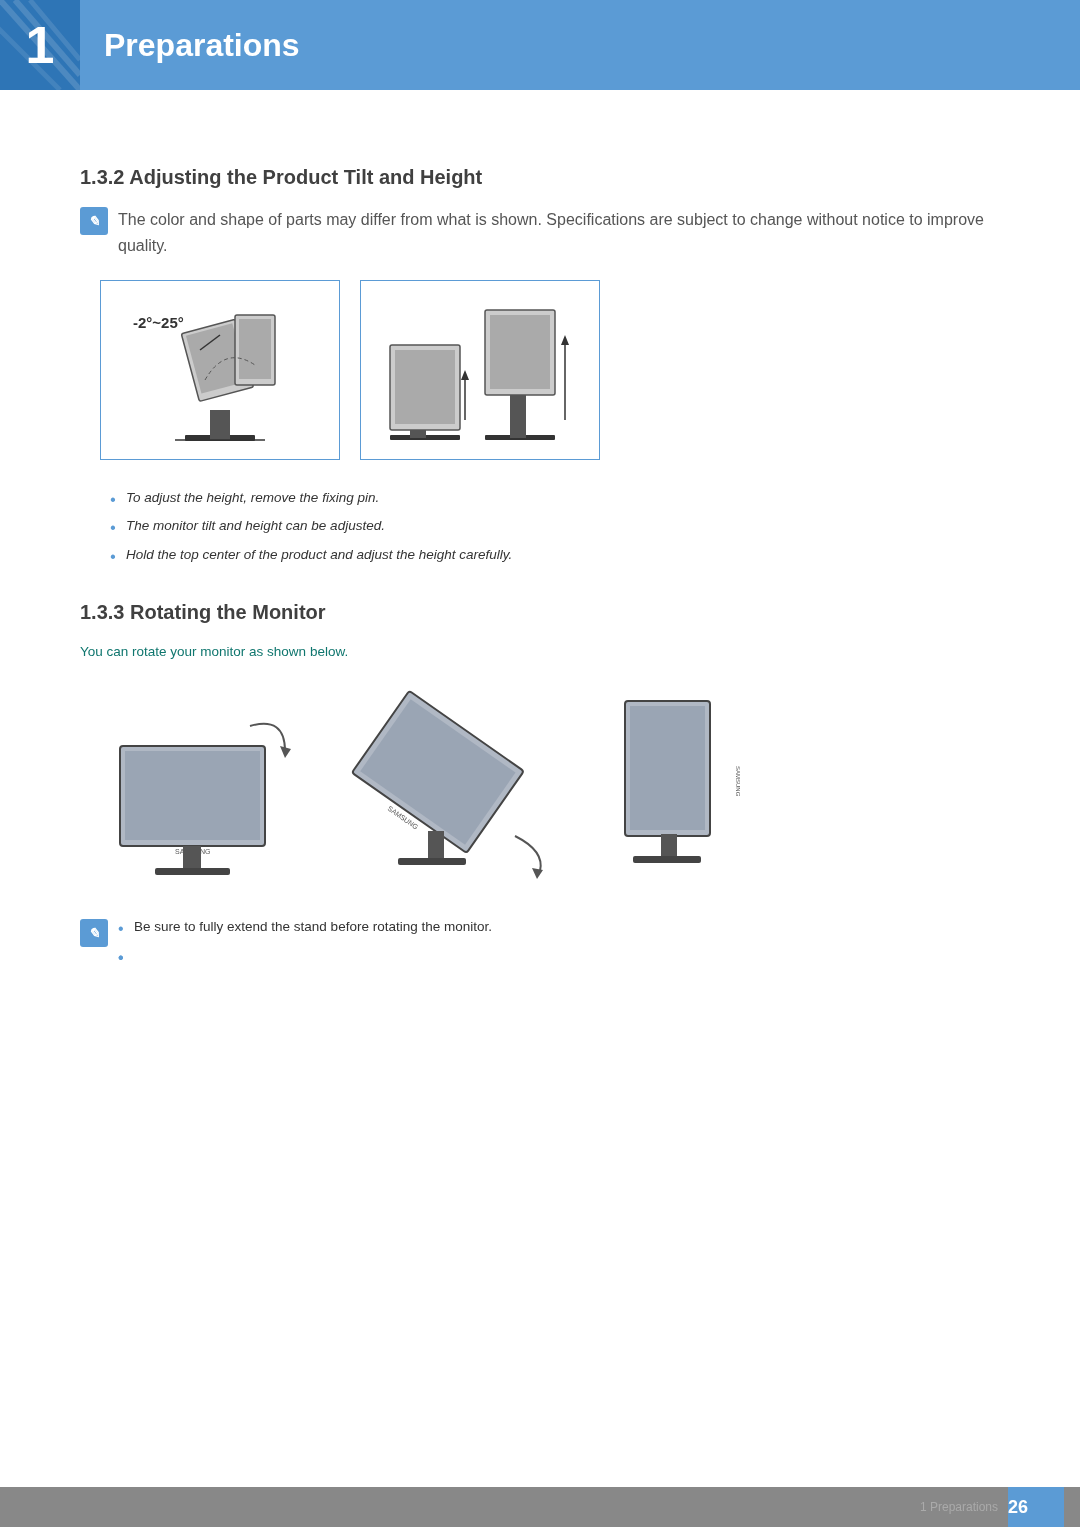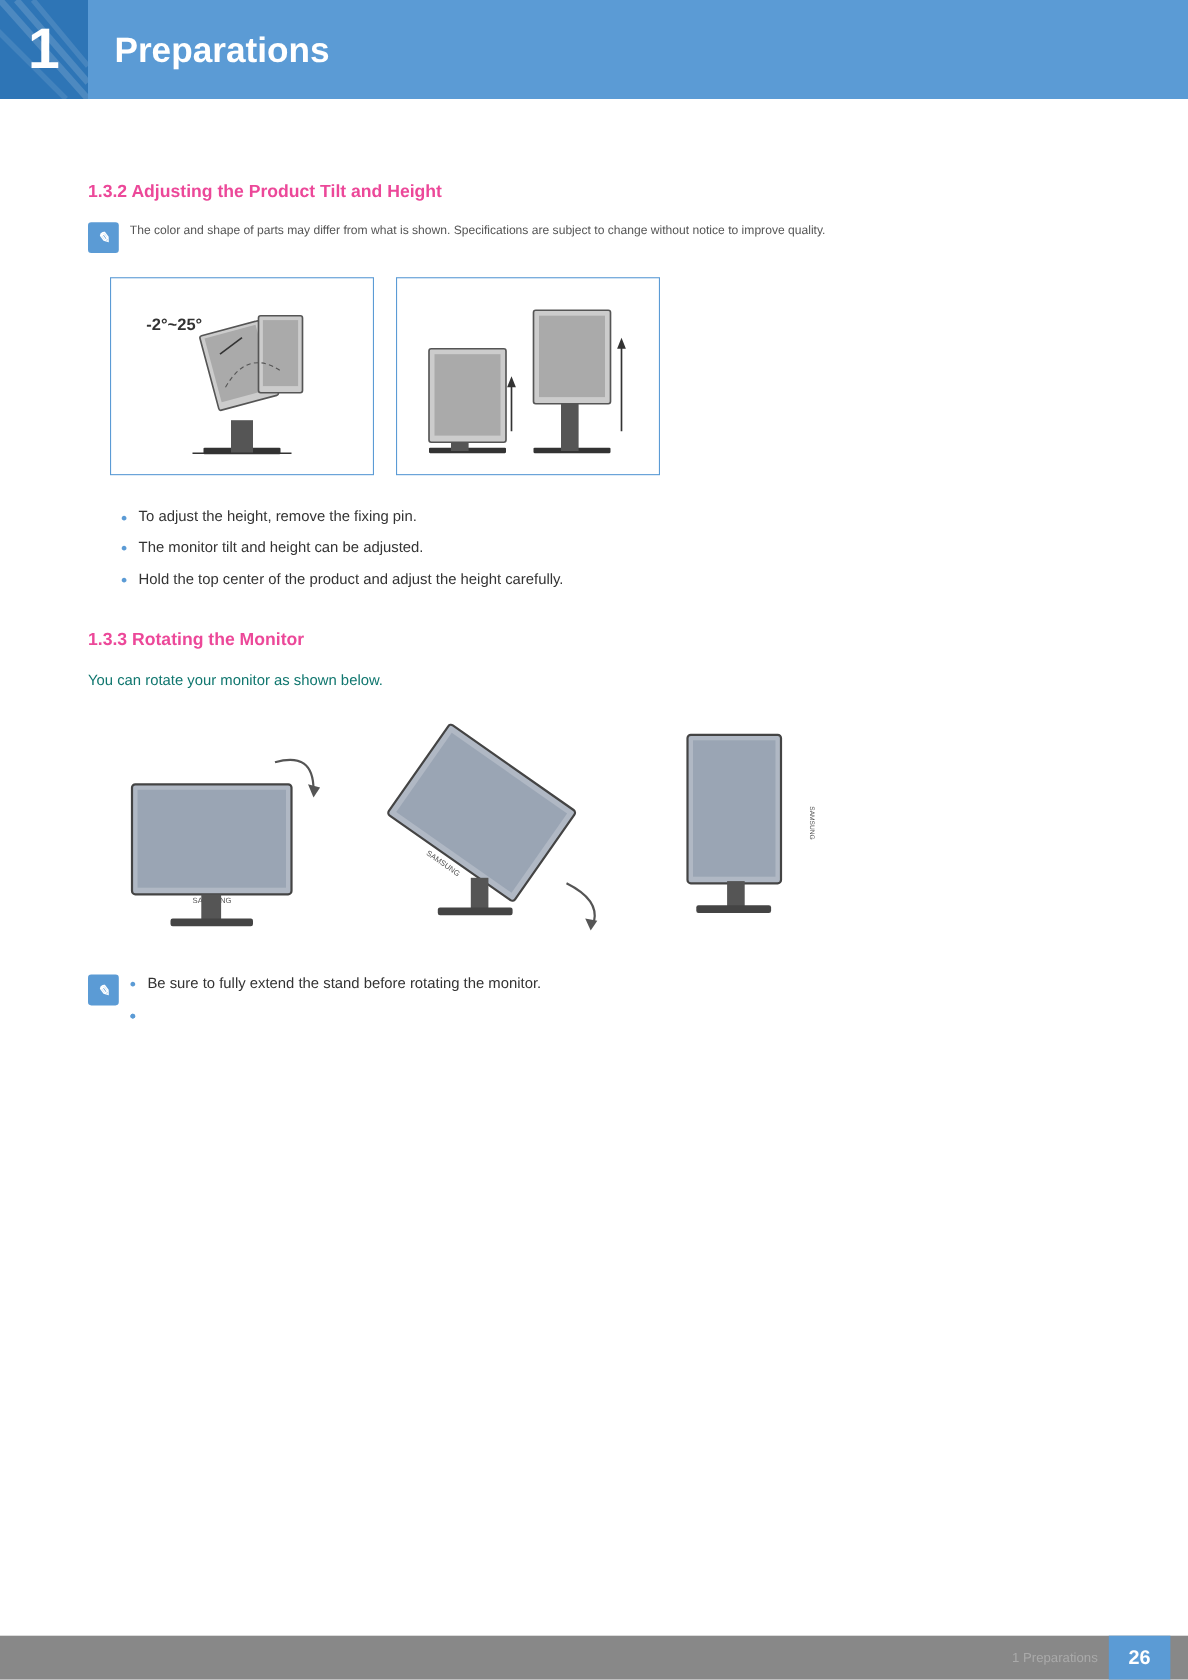--- a/index.html
+++ b/index.html
@@ -47,23 +47,23 @@
       margin-left: 24px;
     }
 
     
     .content {
       padding: 40px 80px 80px 80px;
     }
 
     
     .section-heading {
-      font-size: 16px;
-      font-weight: bold;
-      color: #ec4899;
+      font-size: 20px;
+      font-weight: bold;
+      color: #404040;
       margin-bottom: 18px;
       margin-top: 36px;
     }
 
     
     .note-box {
       display: flex;
       align-items: flex-start;
       gap: 10px;
       margin-bottom: 22px;
@@ -81,21 +81,21 @@
     }
 
     .note-icon-inner {
       color: white;
       font-size: 14px;
       font-style: italic;
       font-weight: bold;
     }
 
     .note-text {
-      font-size: 11px;
+      font-size: 16px;
       color: #555;
       line-height: 1.6;
     }
 
     
     .illustration-row {
       display: flex;
       gap: 20px;
       margin-bottom: 28px;
       margin-left: 20px;
@@ -118,20 +118,21 @@
 
     .tilt-right-box {
       width: 240px;
       height: 180px;
     }
 
     
     .bullet-list {
       list-style: none;
       margin-left: 30px;
+      font-style: italic;
     }
 
     .bullet-list li {
       position: relative;
       padding-left: 16px;
       margin-bottom: 8px;
       font-size: 13.5px;
       color: #333;
       line-height: 1.5;
     }
@@ -184,21 +185,21 @@
       font-size: 12px;
       margin-right: 10px;
     }
 
     .footer-number-box {
       background: #5b9bd5;
       width: 56px;
       height: 40px;
       display: flex;
       align-items: center;
-      justify-content: center;
+      justify-content: flex-start;
     }
 
     .footer-number {
       color: white;
       font-size: 18px;
       font-weight: bold;
     }
 
     .note-with-bullets {
       display: flex;

